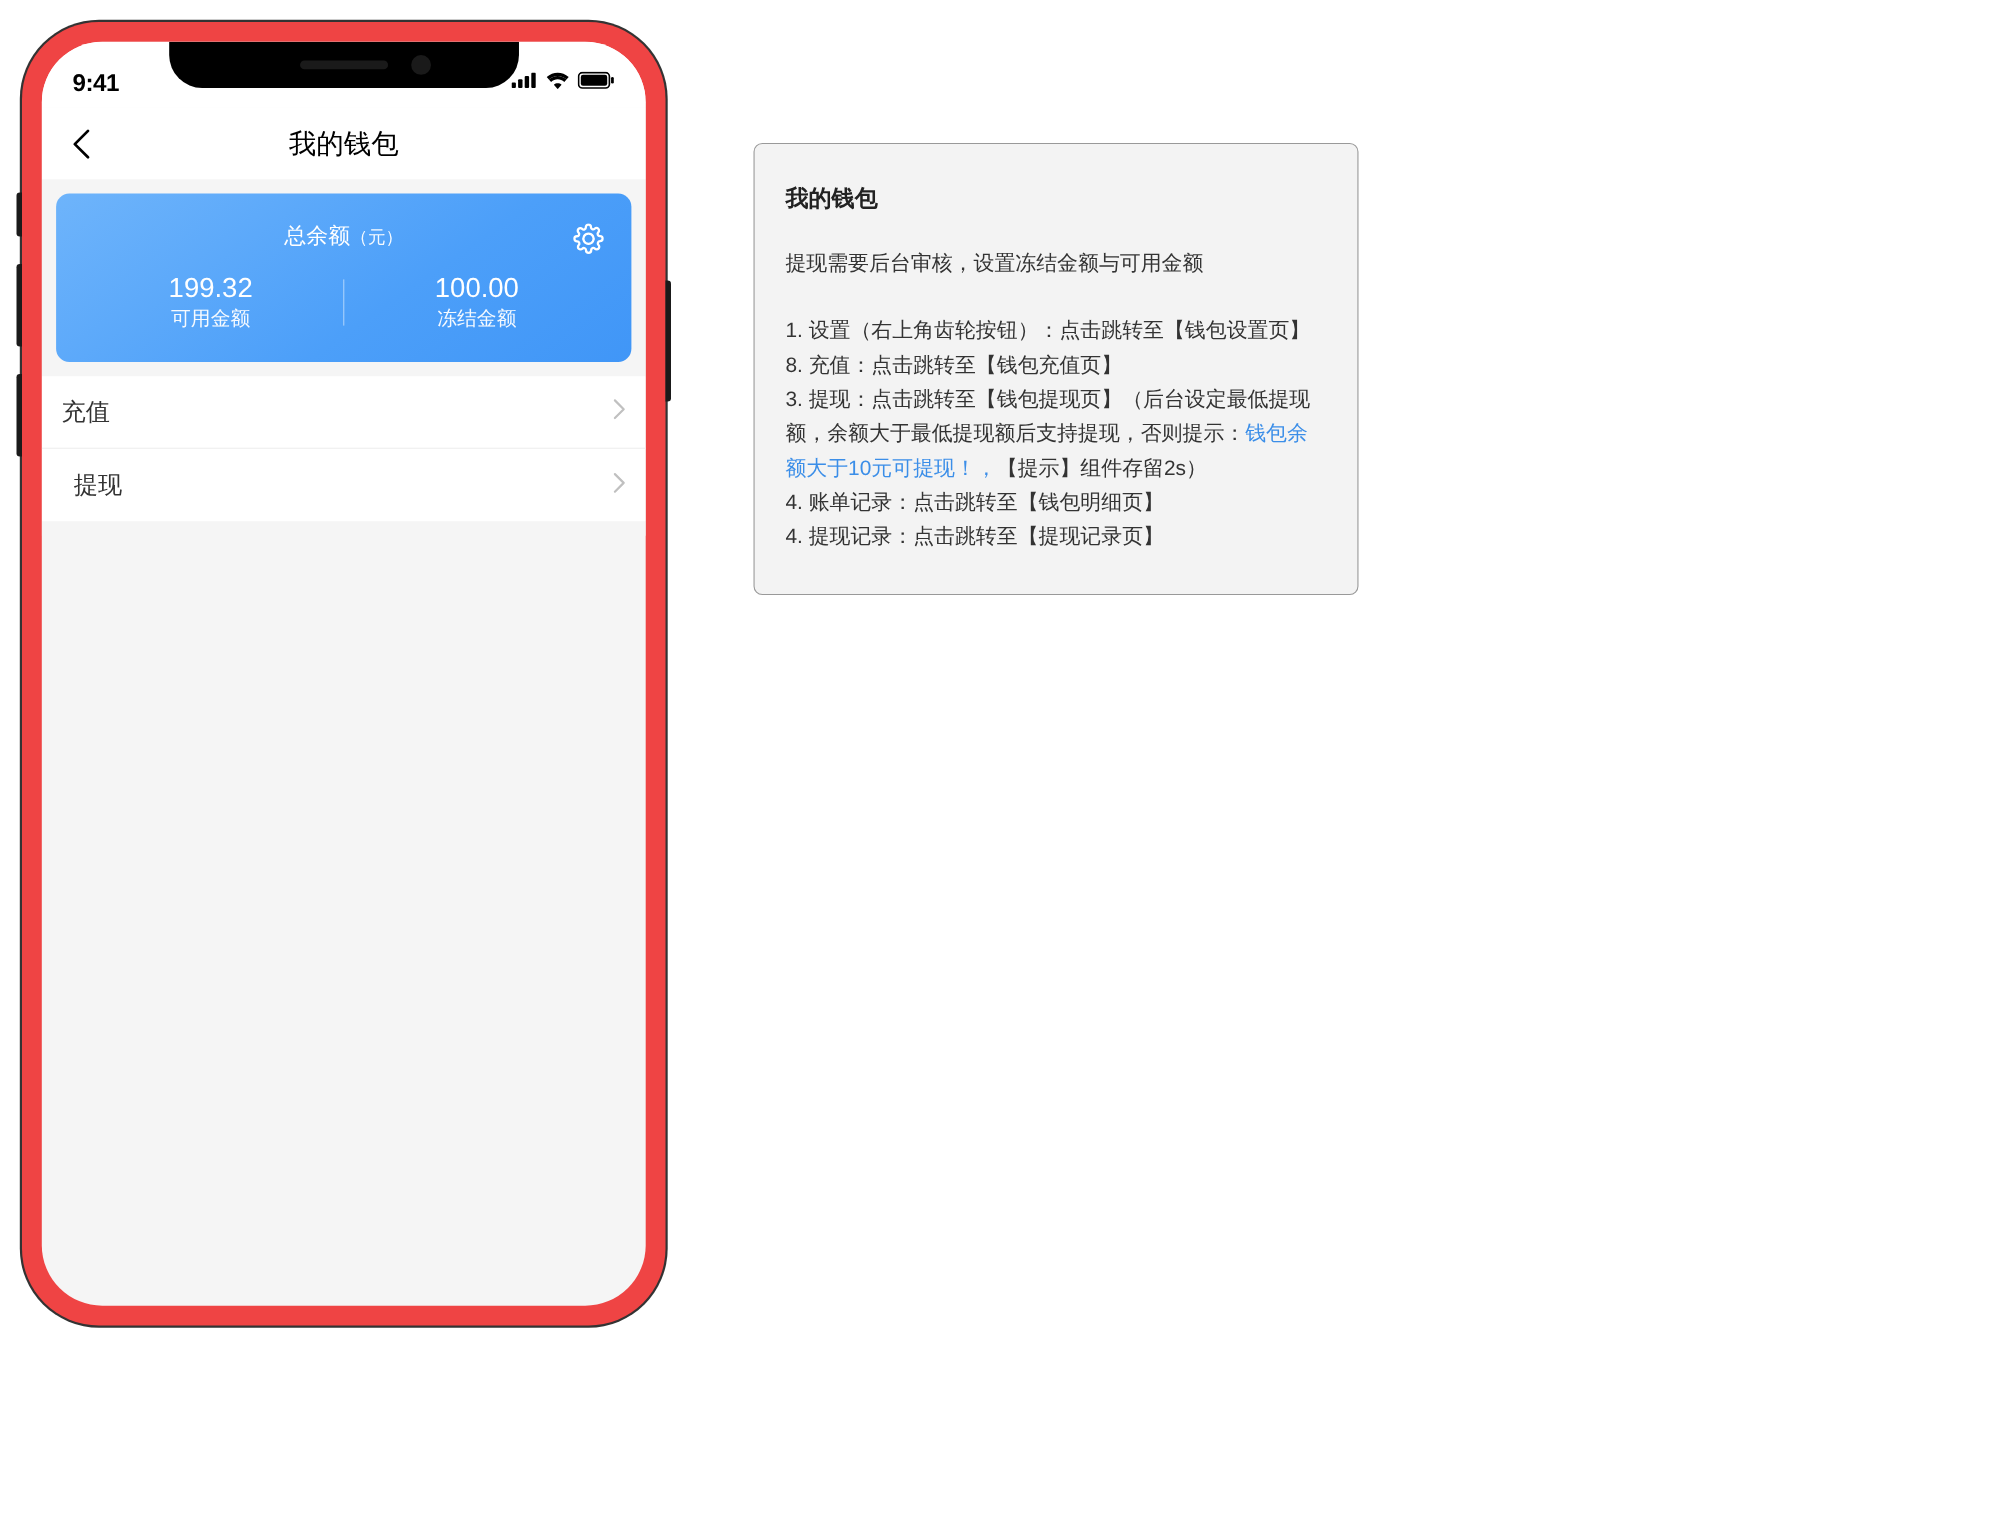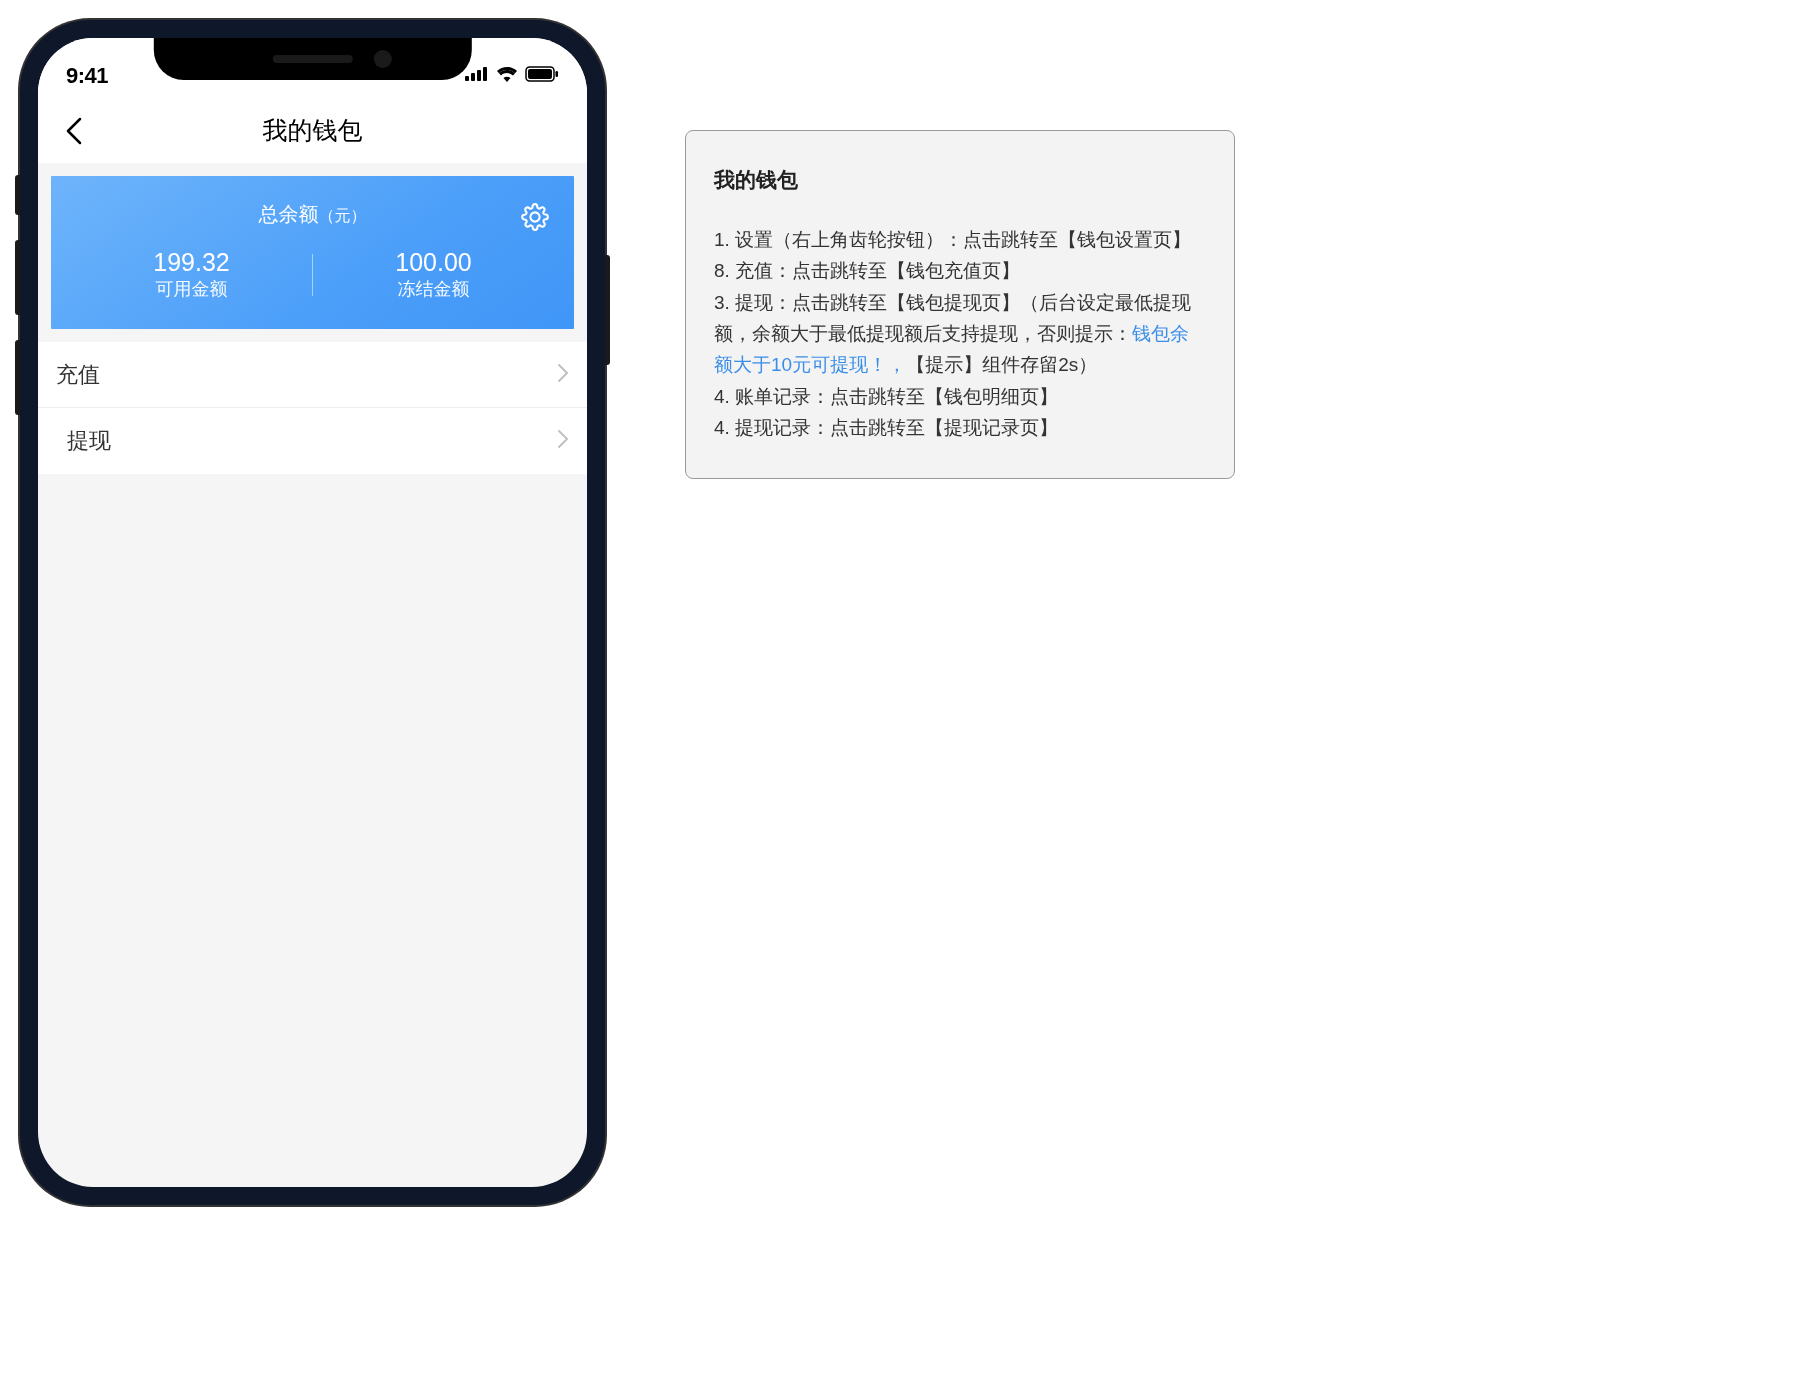--- a/index.html
+++ b/index.html
@@ -14,21 +14,21 @@
       padding: 20px;
       display: flex;
       gap: 80px;
       align-items: flex-start;
     }
 
     
     .phone-frame {
       width: 585px;
       height: 1185px;
-      background: #0f172a;
+      background: #ef4444;
       border-radius: 70px;
       padding: 18px;
       position: relative;
       box-shadow: 0 0 0 2px #333;
     }
 
     .phone-side-buttons-left {
       position: absolute;
       left: -5px;
       top: 155px;
@@ -153,21 +153,21 @@
     }
 
     
     .balance-section {
       padding: 13px 13px 0;
       background: #f5f5f5;
     }
 
     .balance-card {
       background: linear-gradient(145deg, #6eb4fb 0%, #4c9ff9 60%, #4096f7 100%);
-      border-radius: 1px;
+      border-radius: 12px;
       padding: 25px 20px 28px;
       color: #fff;
       position: relative;
     }
 
     .balance-header {
       text-align: center;
       position: relative;
       margin-bottom: 20px;
     }
@@ -396,20 +396,23 @@
     </div>
 
     <div class="menu-spacer"></div>
 
   </div>
 </div>
 
 <div class="doc-panel">
   <div class="doc-title">我的钱包</div>
 
+  <div class="doc-block">
+    <div class="doc-line">提现需要后台审核，设置冻结金额与可用金额</div>
+  </div>
 
 
   <div class="doc-block">
     <div class="doc-line">1. 设置（右上角齿轮按钮）：点击跳转至【钱包设置页】</div>
     <div class="doc-line">8. 充值：点击跳转至【钱包充值页】</div>
     <div class="doc-line"><span>3. 提现：点击跳转至【钱包提现页】（后台设定最低提现额，余额大于最低提现额后支持提现，否则提示：</span><span class="doc-highlight">钱包余额大于10元可提现！，</span><span>【提示】组件存留2s）</span></div>
     <div class="doc-line">4. 账单记录：点击跳转至【钱包明细页】</div>
     <div class="doc-line">4. 提现记录：点击跳转至【提现记录页】</div>
   </div>
 </div>

